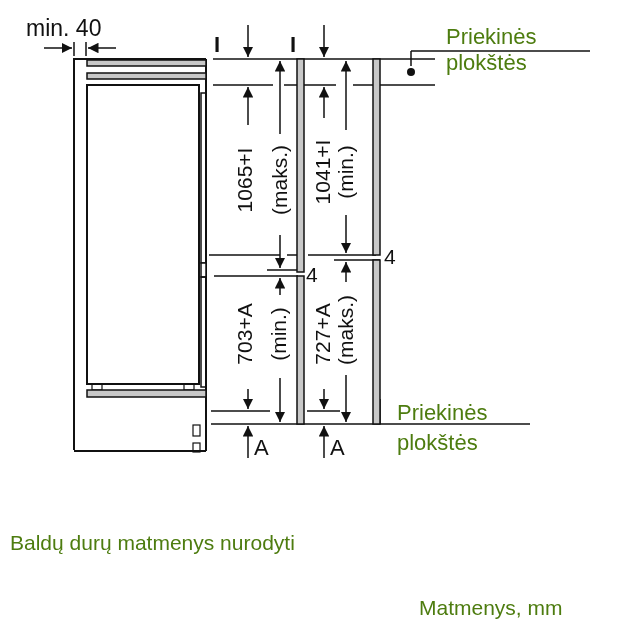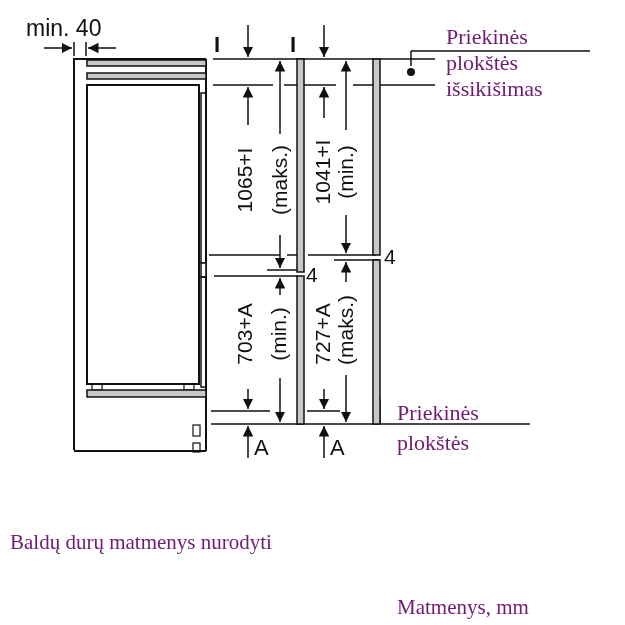--- a/index.html
+++ b/index.html
@@ -1,19 +1,19 @@
 <!DOCTYPE html>
 <html><head>
 <meta charset="utf-8">
 <style>
   html, body { margin: 0; padding: 0; background: #ffffff; }
   body { width: 625px; height: 625px; overflow: hidden; position: relative; font-family: "Liberation Sans", sans-serif; color: #111; }
   svg { position: absolute; left: 0; top: 0; }
   .lbl { font-family: "Liberation Sans", sans-serif; fill: #111; }
-  .note { position: absolute; font-family: Liberation Serif, serif; color: #701a75; font-size: 21px; line-height: 27px; white-space: nowrap; }
+  .note { position: absolute; font-family: Liberation Sans, sans-serif; color: #4d7c0f; font-size: 21px; line-height: 27px; white-space: nowrap; }
 </style>
 </head>
 <body>
 
 <svg width="625" height="625" viewBox="0 0 625 625">
   <defs>
     <marker id="ah" viewBox="0 0 10 10" refX="10" refY="5" markerWidth="7" markerHeight="7" orient="auto-start-reverse">
       <path d="M0,0 L10,5 L0,10 z" fill="#111"></path>
     </marker>
   </defs>
@@ -130,24 +130,23 @@
   <text class="lbl" x="306" y="282" font-size="21">4</text>
   <text class="lbl" x="384" y="264" font-size="21">4</text>
 
   <text class="lbl" x="254" y="455" font-size="22">A</text>
   <text class="lbl" x="330" y="455" font-size="22">A</text>
 </svg>
 
 <div class="note" style="left:446px; top:24px; font-size:22px; line-height:26px;">
   <div>Priekinės</div>
   <div>plokštės</div>
-  <div>išsikišimas</div>
 </div>
 
 <div class="note" style="left:397px; top:398px; font-size:22px; line-height:30px;">
   <div>Priekinės</div>
   <div>plokštės</div>
 </div>
 
 <div class="note" style="left:10px; top:529px;text-align:center;">
   <div>Baldų durų matmenys nurodyti</div>
 </div>
-<div class="note" style="left:397px; top:594px;">Matmenys, mm</div>
+<div class="note" style="left:419px; top:594px;">Matmenys, mm</div>
 
 </body></html>

